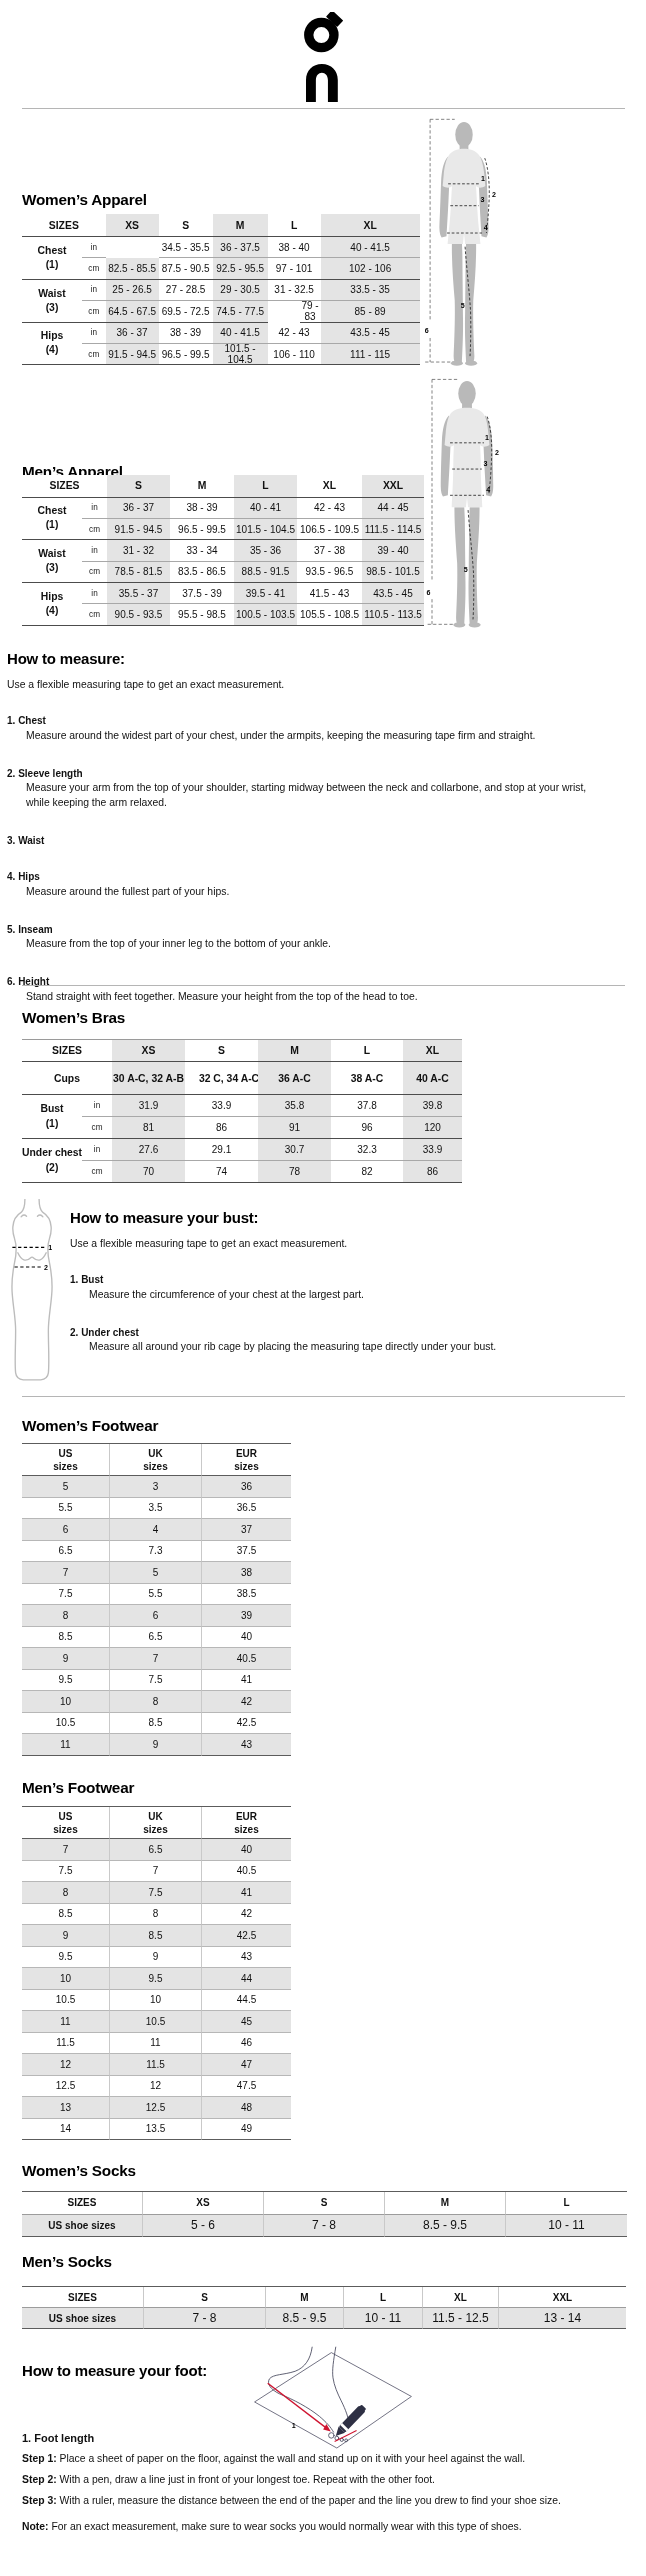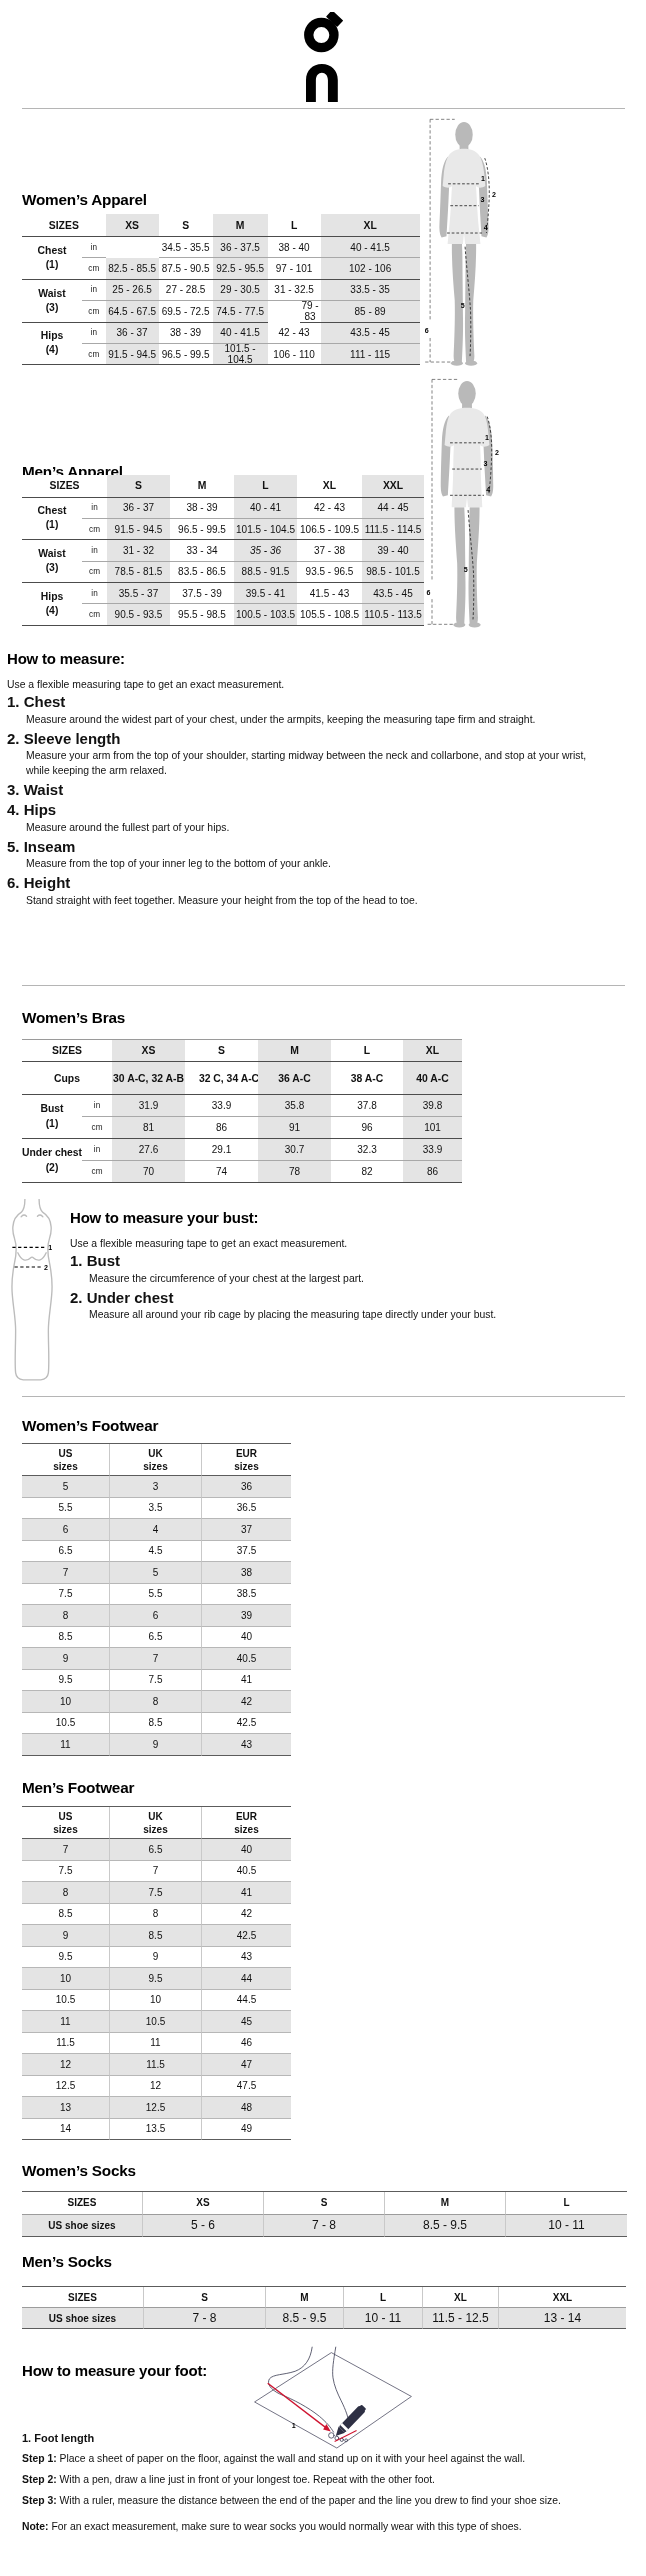--- a/index.html
+++ b/index.html
@@ -34,21 +34,21 @@
   .stable{display:grid;position:absolute;border-top:1.1px solid #5c5c5c}
   .scell{display:flex;align-items:center;justify-content:center;text-align:center;font-size:12px}
   .shdr{font-weight:700;font-size:10px;border-bottom:0.5px solid #9c9c9c}
   .sval{background:#e4e4e4;border-bottom:1.1px solid #5c5c5c}
   .slab{font-weight:700;font-size:10px}
 
   
   .tblock{position:absolute}
   .h2b{font-size:15px;font-weight:700;letter-spacing:-0.2px;margin:0;color:#000}
   .intro{font-size:10.4px;margin:12px 0 0}
-  .item-title{font-size:15px;font-weight:700;margin:3px 0 0}
+  .item-title{font-size:10px;font-weight:700;margin:25px 0 0}
   .item-desc{font-size:10.4px;line-height:15px;margin:1.6px 0 0;padding-left:19px;max-width:586px}
   .step{font-size:10.4px;line-height:13.7px;margin:7.7px 0 0;padding-left:48px;text-indent:-48px;max-width:603px}
   .note{margin-top:12px}
   .blabel{font-weight:700}
   .foot-item-title{font-size:11px;font-weight:700;margin:53px 0 0}
 
   .fig-num{font-size:13px;font-weight:700;fill:#000;font-family:"Liberation Sans",sans-serif}
   .dash{stroke:#2c2c2c;stroke-width:1.6;stroke-dasharray:5 3.5;fill:none}
   .hline{stroke:#5c5c5c;stroke-width:1.4;stroke-dasharray:6 4;fill:none}
   .skin{fill:#b9b9b9}.garb{fill:#e9e9e9}
@@ -202,21 +202,21 @@
     <div class="cell val botdark shade" style="grid-area: 3 / 5;">101.5 - 104.5</div>
     <div class="cell val botdark" style="grid-area: 3 / 6;">106.5 - 109.5</div>
     <div class="cell val botdark shade" style="grid-area: 3 / 7;">111.5 - 114.5</div>
     <div class="cell glab botdark" style="grid-area: 4 / 1 / span 2;">
       <div>Waist</div>
       <div>(3)</div>
     </div>
     <div class="cell unit botlight" style="grid-area: 4 / 2;">in</div>
     <div class="cell val botlight shade" style="grid-area: 4 / 3;">31 - 32</div>
     <div class="cell val botlight" style="grid-area: 4 / 4;">33 - 34</div>
-    <div class="cell val botlight shade" style="grid-area: 4 / 5; font-style: italic;">35 - 36</div>
+    <div class="cell val botlight shade" style="grid-area: 4 / 5;">35 - 36</div>
     <div class="cell val botlight" style="grid-area: 4 / 6;">37 - 38</div>
     <div class="cell val botlight shade" style="grid-area: 4 / 7;">39 - 40</div>
     <div class="cell unit botdark" style="grid-area: 5 / 2;">cm</div>
     <div class="cell val botdark shade" style="grid-area: 5 / 3;">78.5 - 81.5</div>
     <div class="cell val botdark" style="grid-area: 5 / 4;">83.5 - 86.5</div>
     <div class="cell val botdark shade" style="grid-area: 5 / 5;">88.5 - 91.5</div>
     <div class="cell val botdark" style="grid-area: 5 / 6;">93.5 - 96.5</div>
     <div class="cell val botdark shade" style="grid-area: 5 / 7;">98.5 - 101.5</div>
     <div class="cell glab botdark" style="grid-area: 6 / 1 / span 2;">
       <div>Hips</div>
@@ -278,21 +278,21 @@
     <div class="cell val botlight shade" style="grid-area: 3 / 3;">31.9</div>
     <div class="cell val botlight" style="grid-area: 3 / 4;">33.9</div>
     <div class="cell val botlight shade" style="grid-area: 3 / 5;">35.8</div>
     <div class="cell val botlight" style="grid-area: 3 / 6;">37.8</div>
     <div class="cell val botlight shade" style="grid-area: 3 / 7;">39.8</div>
     <div class="cell unit botdark" style="grid-area: 4 / 2;">cm</div>
     <div class="cell val botdark shade" style="grid-area: 4 / 3;">81</div>
     <div class="cell val botdark" style="grid-area: 4 / 4;">86</div>
     <div class="cell val botdark shade" style="grid-area: 4 / 5;">91</div>
     <div class="cell val botdark" style="grid-area: 4 / 6;">96</div>
-    <div class="cell val botdark shade" style="grid-area: 4 / 7;">101</div>
+    <div class="cell val botdark shade" style="grid-area: 4 / 7;">120</div>
     <div class="cell glab botdark" style="grid-area: 5 / 1 / span 2;">
       <div>Under chest</div>
       <div>(2)</div>
     </div>
     <div class="cell unit botlight" style="grid-area: 5 / 2;">in</div>
     <div class="cell val botlight shade" style="grid-area: 5 / 3;">27.6</div>
     <div class="cell val botlight" style="grid-area: 5 / 4;">29.1</div>
     <div class="cell val botlight shade" style="grid-area: 5 / 5;">30.7</div>
     <div class="cell val botlight" style="grid-area: 5 / 6;">32.3</div>
     <div class="cell val botlight shade" style="grid-area: 5 / 7;">33.9</div>
@@ -345,21 +345,21 @@
     <div class="fcell frow fsep stripe">5</div>
     <div class="fcell frow fsep stripe">3</div>
     <div class="fcell frow stripe">36</div>
     <div class="fcell frow fsep">5.5</div>
     <div class="fcell frow fsep">3.5</div>
     <div class="fcell frow">36.5</div>
     <div class="fcell frow fsep stripe">6</div>
     <div class="fcell frow fsep stripe">4</div>
     <div class="fcell frow stripe">37</div>
     <div class="fcell frow fsep">6.5</div>
-    <div class="fcell frow fsep">4.5</div>
+    <div class="fcell frow fsep">7.3</div>
     <div class="fcell frow">37.5</div>
     <div class="fcell frow fsep stripe">7</div>
     <div class="fcell frow fsep stripe">5</div>
     <div class="fcell frow stripe">38</div>
     <div class="fcell frow fsep">7.5</div>
     <div class="fcell frow fsep">5.5</div>
     <div class="fcell frow">38.5</div>
     <div class="fcell frow fsep stripe">8</div>
     <div class="fcell frow fsep stripe">6</div>
     <div class="fcell frow stripe">39</div>

